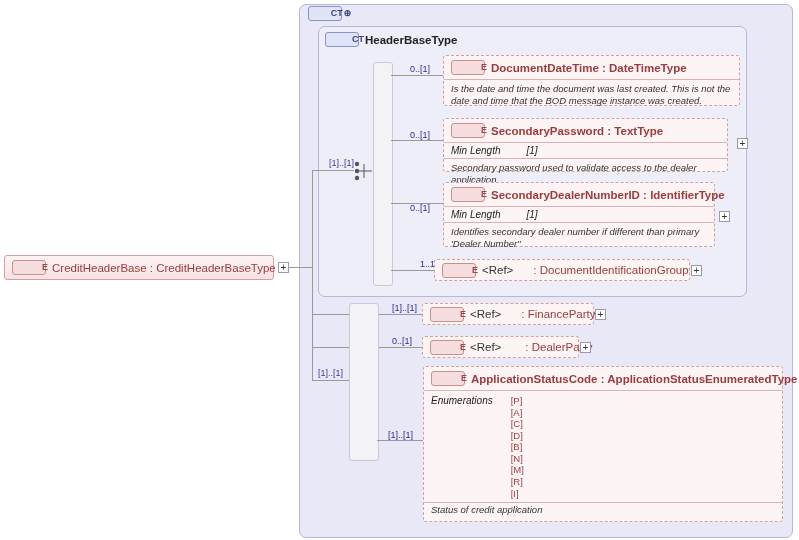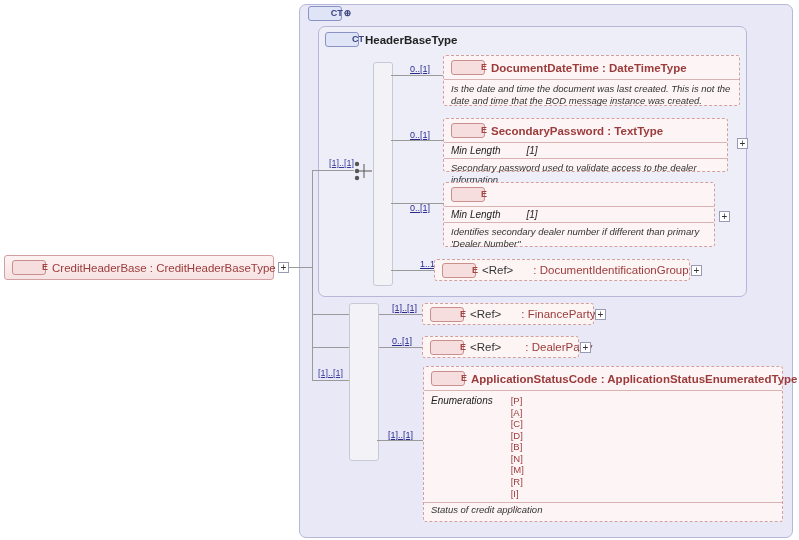--- a/index.html
+++ b/index.html
@@ -92,21 +92,21 @@
   .vline{width:1px;}
 
   
   .seqbar{
     position:absolute;border:1px solid #c9c9d6;background:#f2f2f7;border-radius:3px;
   }
   .seqicon{position:absolute;}
 
   
   .card{
-    position:absolute;font-size:9px;color:#2b2b8f;white-space:nowrap;text-decoration:underline;
+    position:absolute;font-size:9px;color:#2b2b8f;white-space:nowrap;
   }
   .card.blue{color:#3a3a9c;}
 
   
   .enum-list{font-size:9.5px;color:#9c3b3b;line-height:1.22;}
   .enum-label{font-style:italic;font-size:10px;color:#222;}
 </style>
 </head>
 <body>
 
@@ -173,27 +173,28 @@
     <span class="t">SecondaryPassword : TextType</span>
   </div>
   <div class="sep"></div>
   <div class="row">
     <span class="minlen">
       <span>Min Length</span>
       <span>[1]</span>
     </span>
   </div>
   <div class="sep"></div>
-  <div class="annot">Secondary password used to validate access to the dealer information</div>
+  <div class="annot">Secondary password used to validate access to the dealer application</div>
 </div>
 <div class="plusbox" style="left:737px;top:138px;"></div>
 
 <div class="epanel" style="left:443px;top:182px;width:272px;height:65px;">
   <div class="ptitle">
     <span class="badge e">E</span>
+    <span class="t">SecondaryDealerNumberID : IdentifierType</span>
   </div>
   <div class="sep"></div>
   <div class="row">
     <span class="minlen">
       <span>Min Length</span>
       <span>[1]</span>
     </span>
   </div>
   <div class="sep"></div>
   <div class="annot">Identifies secondary dealer number if different than primary 'Dealer Number"</div>

